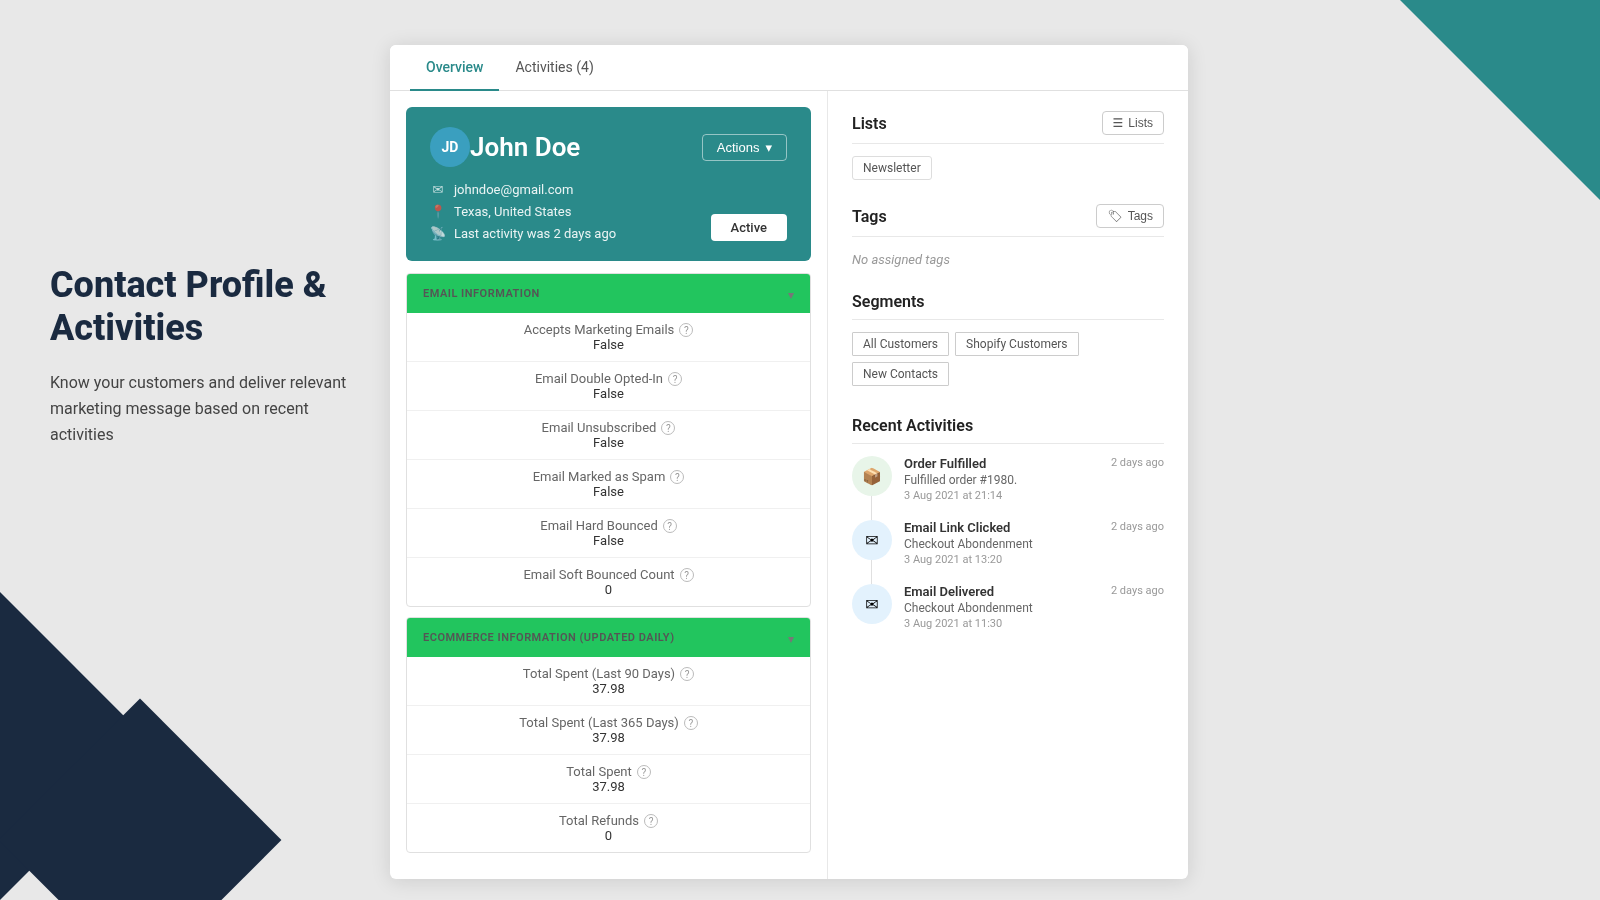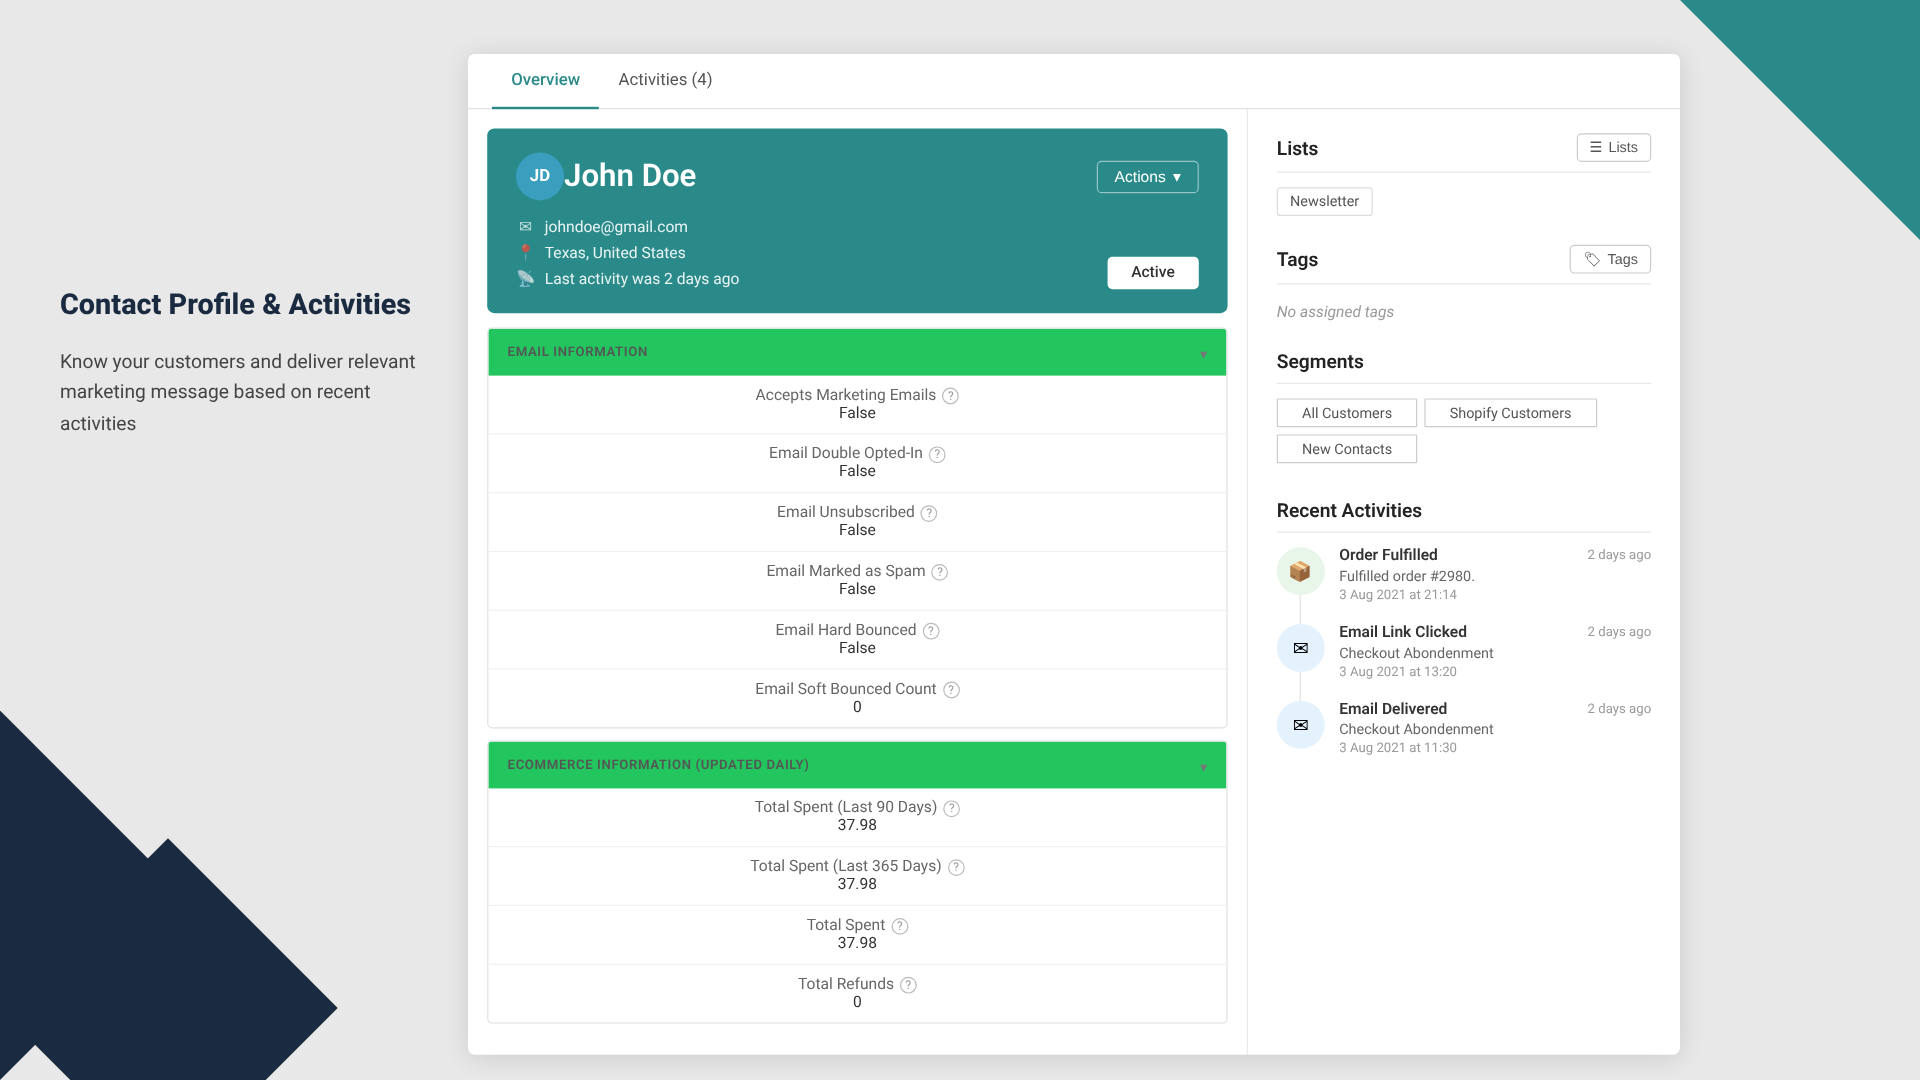--- a/index.html
+++ b/index.html
@@ -46,38 +46,39 @@
 
     
     .left-panel {
       position: absolute;
       left: 50px;
       top: 240px;
       width: 320px;
       z-index: 2;
     }
     .left-panel h1 {
-      font-size: 24px;
+      font-size: 36px;
       font-weight: 800;
       color: #1a2a40;
       line-height: 1.2;
       margin-bottom: 20px;
+      margin-top: 24px;
     }
     .left-panel p {
       font-size: 16px;
       color: #444;
       line-height: 1.6;
     }
 
     
     .main-content {
       position: absolute;
       left: 390px;
       top: 45px;
-      width: 1010px;
+      width: 798px;
       background: #fff;
       border-radius: 6px;
       box-shadow: 0 2px 20px rgba(0,0,0,0.12);
       z-index: 2;
       overflow: hidden;
     }
 
     
     .tabs {
       display: flex;
@@ -297,21 +298,21 @@
     .no-tags {
       font-size: 13px;
       color: #999;
       font-style: italic;
     }
 
     .segment-badge {
       display: inline-block;
       border: 1px solid #ccc;
       border-radius: 1px;
-      padding: 4px 20px;
+      padding: 4px 10px;
       font-size: 12px;
       color: #555;
       margin-right: 6px;
       margin-bottom: 6px;
     }
 
     
     .activity-item {
       display: flex;
       align-items: flex-start;
@@ -547,21 +548,21 @@
           <span class="sidebar-section-title">Recent Activities</span>
         </div>
         <div id="activity-list">
             <div class="activity-item">
       <div class="activity-icon green">📦</div>
       <div class="activity-content">
         <div class="activity-header">
           <span class="activity-title">Order Fulfilled</span>
           <span class="activity-time">2 days ago</span>
         </div>
-        <div class="activity-sub">Fulfilled order #2980.</div>
+        <div class="activity-sub">Fulfilled order #1980.</div>
         <div class="activity-date">3 Aug 2021 at 21:14</div>
       </div>
     </div>
             <div class="activity-item">
       <div class="activity-icon blue">✉</div>
       <div class="activity-content">
         <div class="activity-header">
           <span class="activity-title">Email Link Clicked</span>
           <span class="activity-time">2 days ago</span>
         </div>

